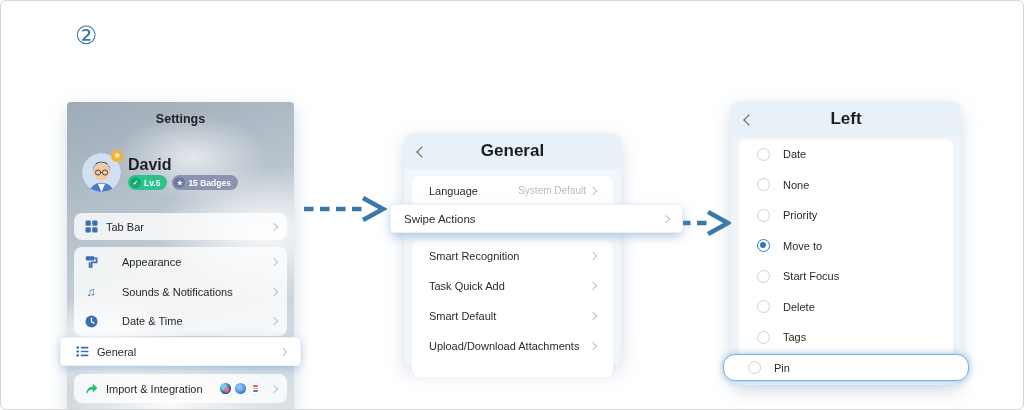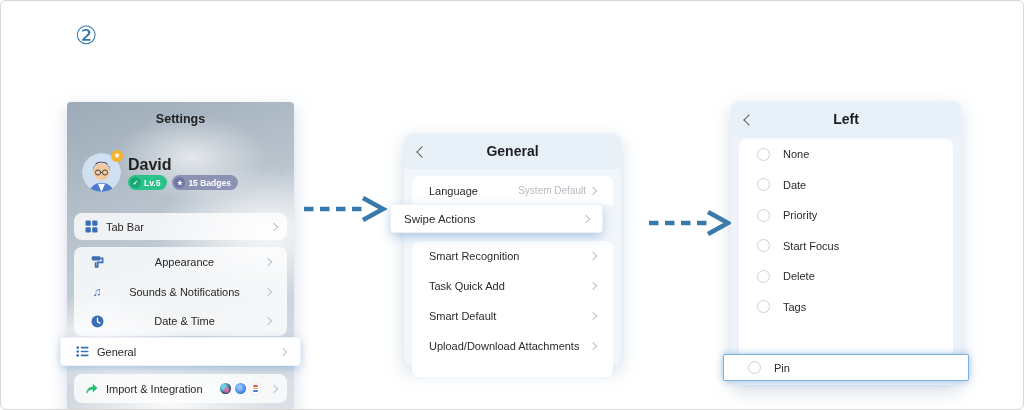--- a/index.html
+++ b/index.html
@@ -5,21 +5,21 @@
   html,body{margin:0;padding:0;background:#fff;}
   *{box-sizing:border-box;font-family:"Liberation Sans",sans-serif;}
   .frame{position:relative;width:1024px;height:410px;background:#fff;border:1px solid #d6d6d6;border-radius:6px;overflow:hidden;}
   .step-label{position:absolute;left:74px;top:20px;font-size:25px;color:#3879ab;}
 
   
   .chev{display:inline-block;width:6px;height:6px;border-top:1.6px solid #bcc1c7;border-right:1.6px solid #bcc1c7;transform:rotate(45deg);flex:0 0 auto;}
   .back{display:inline-block;width:8px;height:8px;border-top:1.7px solid #5a5f66;border-right:1.7px solid #5a5f66;transform:rotate(-135deg);}
   .panel{position:absolute;border-radius:9px;box-shadow:0 6px 18px rgba(125,155,185,.35);margin-top:32px;}
   .phead{position:absolute;left:0;right:0;top:0;height:36px;display:flex;align-items:center;justify-content:center;border-radius:9px 9px 0 0;}
-  .ptitle{font-size:14px;font-weight:700;color:#1d1d1f;}
+  .ptitle{font-size:17px;font-weight:700;color:#1d1d1f;}
   .phead .back{position:absolute;left:14px;top:15px;}
 
   
   .p1{left:66px;top:69px;width:227px;height:309px;overflow:visible;border-radius:4px;
       background:
         radial-gradient(ellipse 120px 70px at 15% 78%, rgba(255,255,255,.95), rgba(255,255,255,0) 70%),
         radial-gradient(ellipse 160px 95px at 88% 42%, rgba(255,255,255,.9), rgba(255,255,255,0) 70%),
         radial-gradient(ellipse 110px 60px at 55% 18%, rgba(255,255,255,.65), rgba(255,255,255,0) 70%),
         radial-gradient(ellipse 150px 85px at 45% 98%, rgba(255,255,255,.85), rgba(255,255,255,0) 70%),
         linear-gradient(160deg,#9dabb8 0%,#bfc9d2 45%,#dce2e7 100%);}
@@ -31,54 +31,54 @@
   .pills{position:absolute;left:61px;top:73px;display:flex;gap:5px;}
   .pill{height:15px;border-radius:8px;display:flex;align-items:center;gap:3px;padding:0 7px 0 2px;font-size:8.5px;font-weight:700;color:#fff;}
   .pill-lv{background:#2cc28c;}
   .pill-bdg{background:rgba(134,140,175,.92);}
   .pill-ico{width:11px;height:11px;border-radius:50%;font-size:6.5px;line-height:11px;text-align:center;color:#fff;}
   .pill-lv .pill-ico{background:#17a874;}
   .pill-bdg .pill-ico{background:#6f76a3;}
   .profile-chev{position:absolute;right:11px;top:67px;}
   .p1-row{position:absolute;left:7px;right:7px;height:27px;border-radius:8px;background:rgba(255,255,255,.78);display:flex;align-items:center;padding:0 10px;gap:8px;}
   .p1-card{position:absolute;left:7px;right:7px;border-radius:8px;background:rgba(255,255,255,.78);display:flex;flex-direction:column;}
-  .p1-card .sub{flex:1;display:flex;align-items:center;padding:0 16px;gap:8px;text-align:center;}
+  .p1-card .sub{flex:1;display:flex;align-items:center;padding:0 10px;gap:24px;}
   .p1-label{flex:1;font-size:11px;color:#272727;}
   .p1-icoslot{width:14px;height:14px;display:flex;align-items:center;justify-content:center;}
   .p1-hl{left:-6px;right:-6px;background:#fff;border-radius:3px;box-shadow:0 0 0 1px #eef2f6,0 3px 10px rgba(110,155,205,.55);padding:0 14px;}
   .mini-icons{display:flex;align-items:center;gap:4px;margin-right:2px;}
   .mini{width:11px;height:11px;border-radius:50%;}
   .mini-siri{background:radial-gradient(circle at 62% 64%,#e66aa8 0 12%,rgba(0,0,0,0) 40%),radial-gradient(circle at 35% 35%,#6fd3e3 0 22%,#16254d 75%);}
   .mini-app{background:radial-gradient(circle at 40% 38%,#8fc2ff 0 18%,#3b79d6 70%);}
   .mini-dots{background:#fff;display:flex;flex-direction:column;align-items:center;justify-content:center;gap:1px;box-shadow:0 0 2px rgba(0,0,0,.18);}
   .mini-dots i{display:block;width:5px;height:1.8px;border-radius:1px;}
   .note-glyph{font-size:12px;color:#3b6fb5;line-height:1;}
 
   
   .p2{left:403px;top:100px;width:217px;height:233px;background:#f1f6fa;}
   .p2 .phead{background:#e9f1f8;}
   .p2-card{position:absolute;left:8px;right:8px;background:#fff;}
   .p2-row{height:29px;display:flex;align-items:center;padding:0 17px;gap:2px;}
   .p2-label{flex:1;font-size:11px;color:#2b2b2b;}
   .p2-value{font-size:10px;color:#b7bcc1;margin-right:2px;}
-  .p2-hl{position:absolute;left:-13px;width:211px;height:27px;background:#fff;border-radius:3px;
+  .p2-hl{position:absolute;left:-13px;width:291px;height:27px;background:#fff;border-radius:3px;
          box-shadow:0 0 0 1px #edf1f5,0 4px 11px rgba(110,155,205,.55);
          display:flex;align-items:center;padding:0 13px;gap:19px;z-index:3;}
   .p2-hl .p2-label{font-size:11.5px;}
 
   
   .p3{left:730px;top:68px;width:230px;height:284px;background:#eef4f9;}
   .p3 .phead{background:#e9f1f8;}
   .p3-card{position:absolute;left:8px;right:8px;top:38px;bottom:8px;background:#fff;border-radius:8px;}
   .p3-row{height:30.5px;display:flex;align-items:center;padding:0 10px 0 18px;gap:13px;}
   .radio{width:13px;height:13px;border-radius:50%;border:1.5px solid #ccd1d6;position:relative;flex:0 0 auto;background:#fff;}
   .radio.on{border-color:#2f78c2;}
   .radio.on::after{content:"";position:absolute;left:2px;top:2px;width:6px;height:6px;border-radius:50%;background:#2f78c2;}
   .p3-label{font-size:11px;color:#2b2b2b;}
-  .p3-hl{position:absolute;left:-8px;top:253px;width:246px;height:27px;background:#fff;border:1.3px solid #7db1da;border-radius:2px;
+  .p3-hl{position:absolute;left:-8px;top:253px;width:246px;height:27px;background:#fff;border:1.3px solid #7db1da;border-radius:12px;
          box-shadow:0 0 7px rgba(100,160,215,.65);display:flex;align-items:center;padding:0 8px 0 24px;gap:13px;z-index:3;}
 
   .arrow{position:absolute;}
 </style>
 </head>
 <body>
 
 <div class="frame">
   <div class="step-label">②</div>
 
@@ -249,29 +249,33 @@
 
   <div class="panel p3">
     <div class="phead">
       <span class="back"></span>
       <span class="ptitle">Left</span>
     </div>
 
     <div class="p3-card">
       <div class="p3-row">
         <span class="radio"></span>
+        <span class="p3-label">Date</span>
+      </div>
+      <div class="p3-row">
+        <span class="radio"></span>
         <span class="p3-label">None</span>
       </div>
       <div class="p3-row">
         <span class="radio"></span>
-        <span class="p3-label">Date</span>
-      </div>
-      <div class="p3-row">
-        <span class="radio"></span>
         <span class="p3-label">Priority</span>
+      </div>
+      <div class="p3-row">
+        <span class="radio on"></span>
+        <span class="p3-label">Move to</span>
       </div>
       <div class="p3-row">
         <span class="radio"></span>
         <span class="p3-label">Start Focus</span>
       </div>
       <div class="p3-row">
         <span class="radio"></span>
         <span class="p3-label">Delete</span>
       </div>
       <div class="p3-row">

